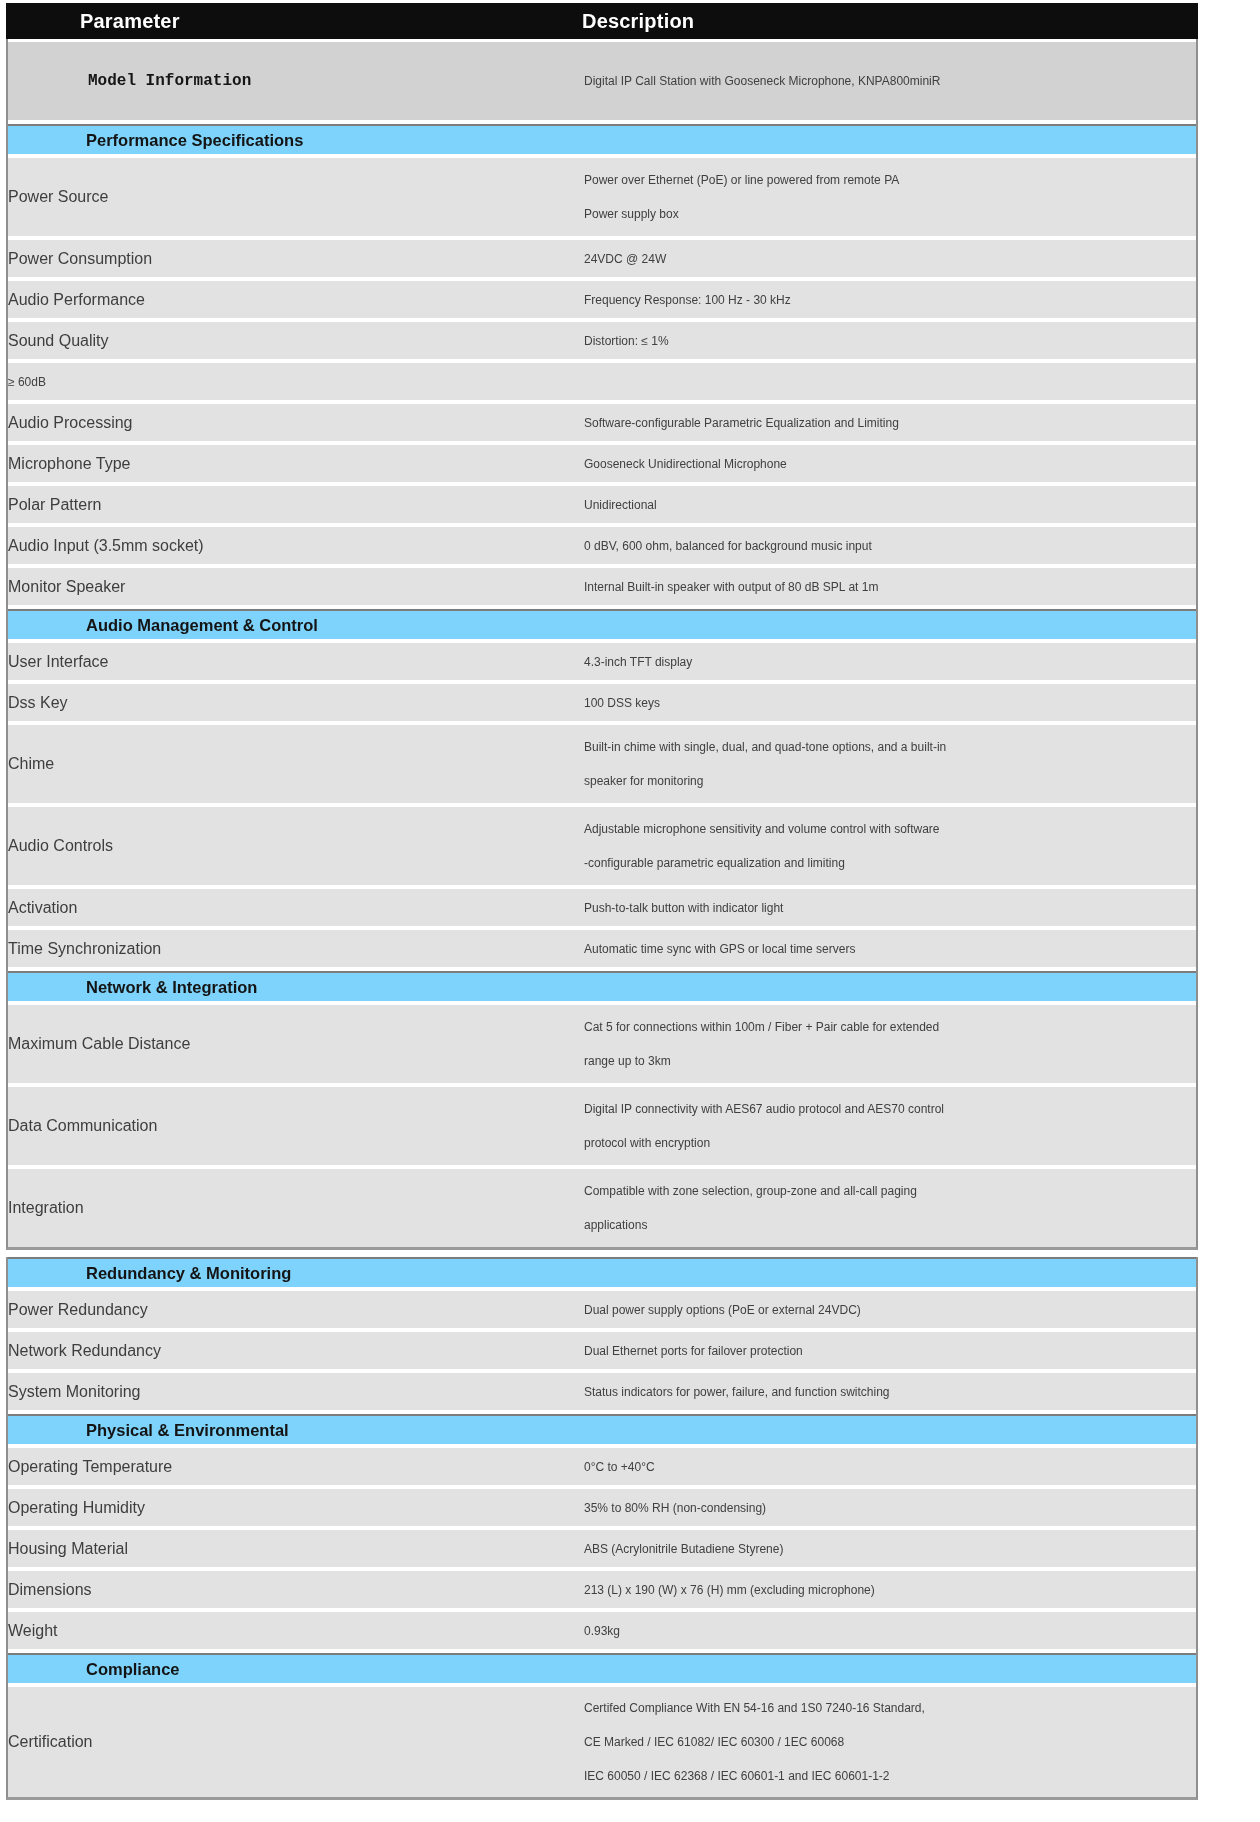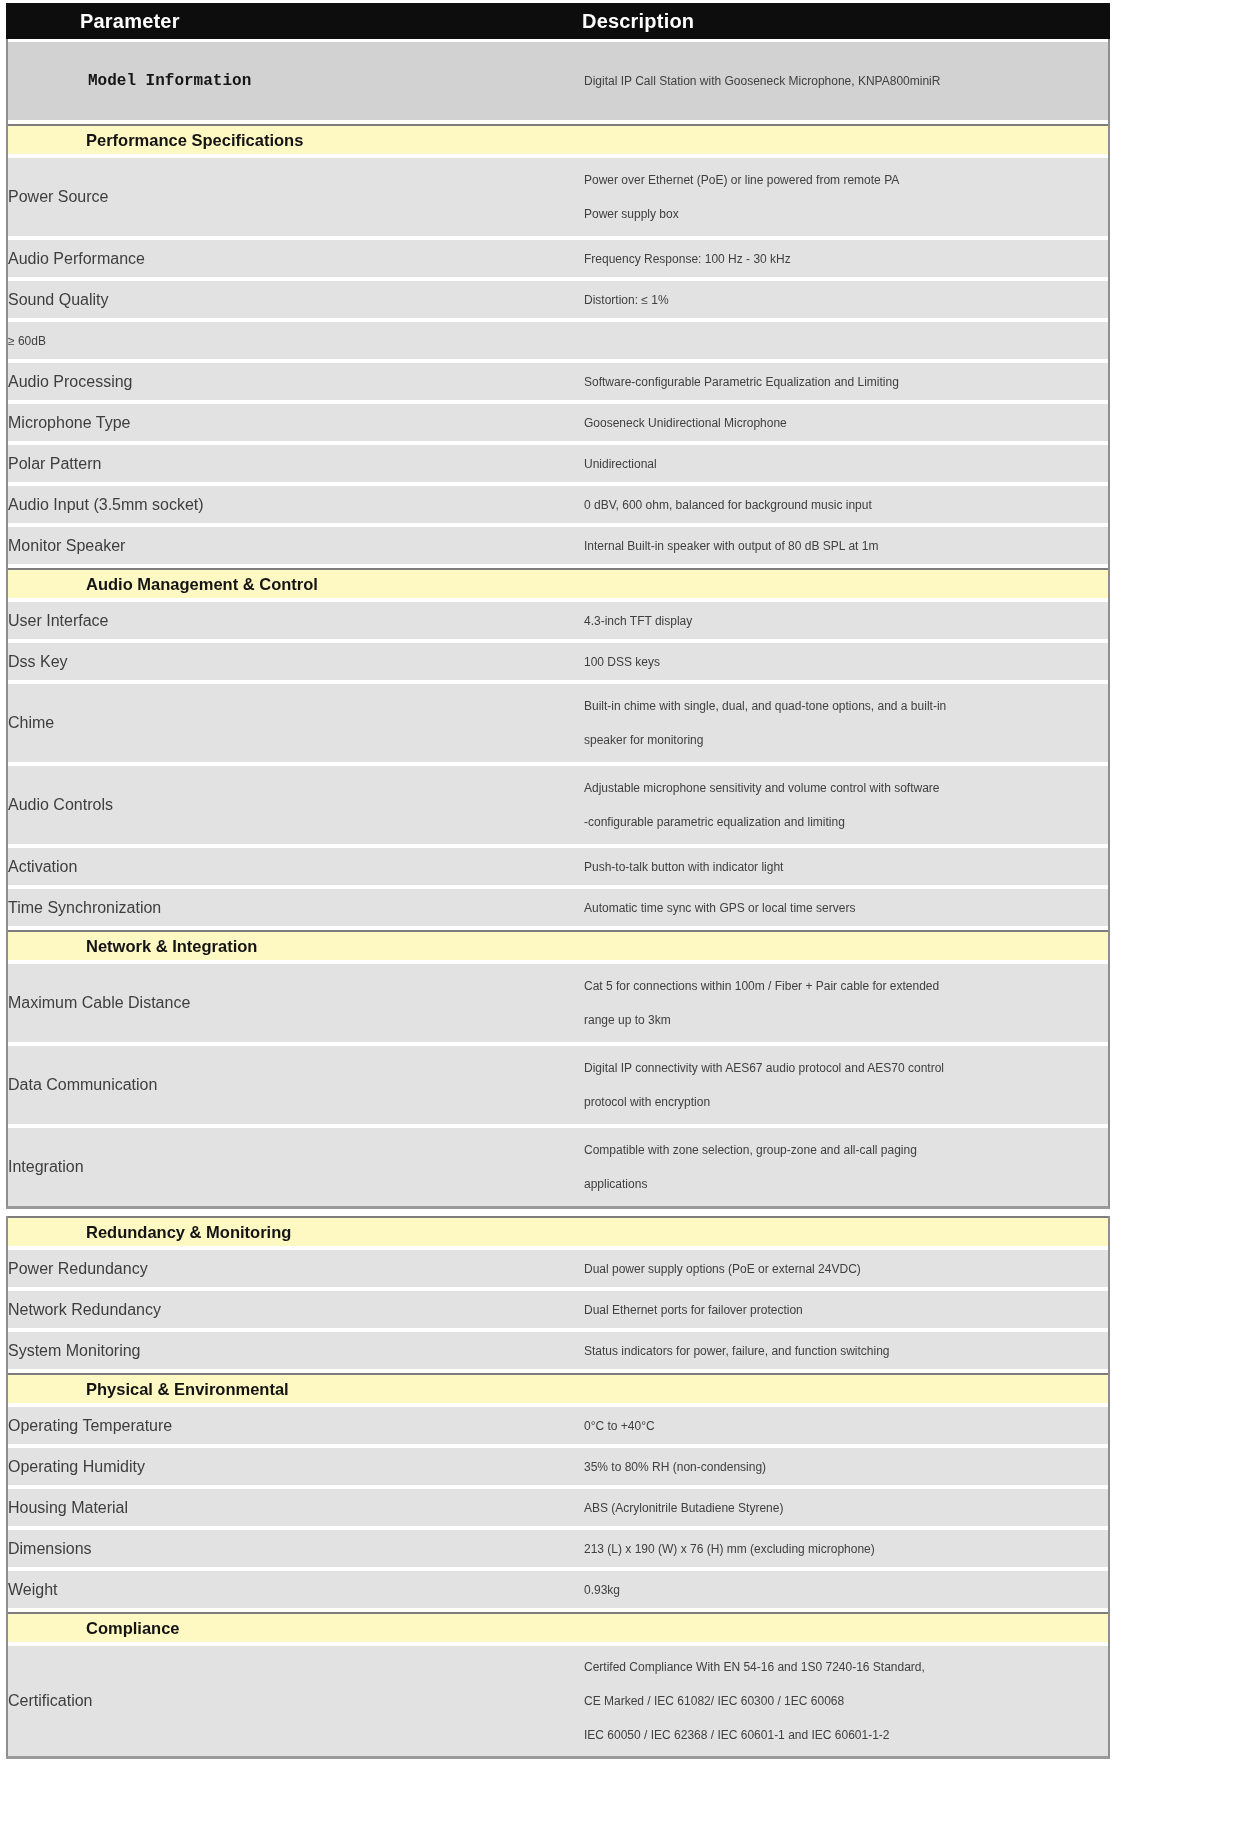--- a/index.html
+++ b/index.html
@@ -4,21 +4,21 @@
 <style>
   html, body { margin: 0; padding: 0; background: #ffffff; }
   body {
     width: 1260px; height: 1822px;
     font-family: "Liberation Sans", "DejaVu Sans", sans-serif;
     box-sizing: border-box;
     padding-top: 3px;
   }
   .table-wrap {
     margin: 0 6px 0 6px;
-    width: 1104px;
+    width: 1192px;
     box-sizing: border-box;
   }
   .block {
     border-left: 2px solid #8f8f8f;
     border-right: 2px solid #8f8f8f;
     border-bottom: 3px solid #9a9a9a;
     background: #ffffff;
     box-sizing: border-box;
   }
   .block + .block { margin-top: 7px; }
@@ -59,21 +59,21 @@
   .row.model {
     min-height: 78px;
     background: #d2d2d2;
   }
   .row.model .param-cell { padding-left: 80px; font-family: Liberation Mono, monospace; }
   .row.model .param-label { font-weight: bold; color: #151515; }
   .row:last-child { margin-bottom: 0; }
   .section-row {
     display: flex;
     align-items: center;
-    background: #fef9c3;
+    background: #7dd3fc;
     border-top: 2px solid #7c7c7c;
     min-height: 30px;
     margin-bottom: 4px;
     padding-left: 78px;
     box-sizing: border-box;
   }
   .section-title {
     font-weight: bold;
     font-size: 16.5px;
     color: #141414;
@@ -111,20 +111,26 @@
         <span class="section-title">Performance Specifications</span>
       </div>
       <div class="row double">
         <div class="param-cell"><span class="param-label">Power Source</span></div>
         <div class="desc-cell">
           <div class="desc-line">Power over Ethernet (PoE) or line powered from remote PA</div>
           <div class="desc-line">Power supply box</div>
         </div>
       </div>
       <div class="row">
+        <div class="param-cell"><span class="param-label">Power Consumption</span></div>
+        <div class="desc-cell">
+          <div class="desc-line">24VDC @ 24W</div>
+        </div>
+      </div>
+      <div class="row">
         <div class="param-cell"><span class="param-label">Audio Performance</span></div>
         <div class="desc-cell">
           <div class="desc-line">Frequency Response: 100 Hz - 30 kHz</div>
         </div>
       </div>
       <div class="row">
         <div class="param-cell"><span class="param-label">Sound Quality</span></div>
         <div class="desc-cell">
           <div class="desc-line">Distortion: ≤ 1%</div>
         </div>

